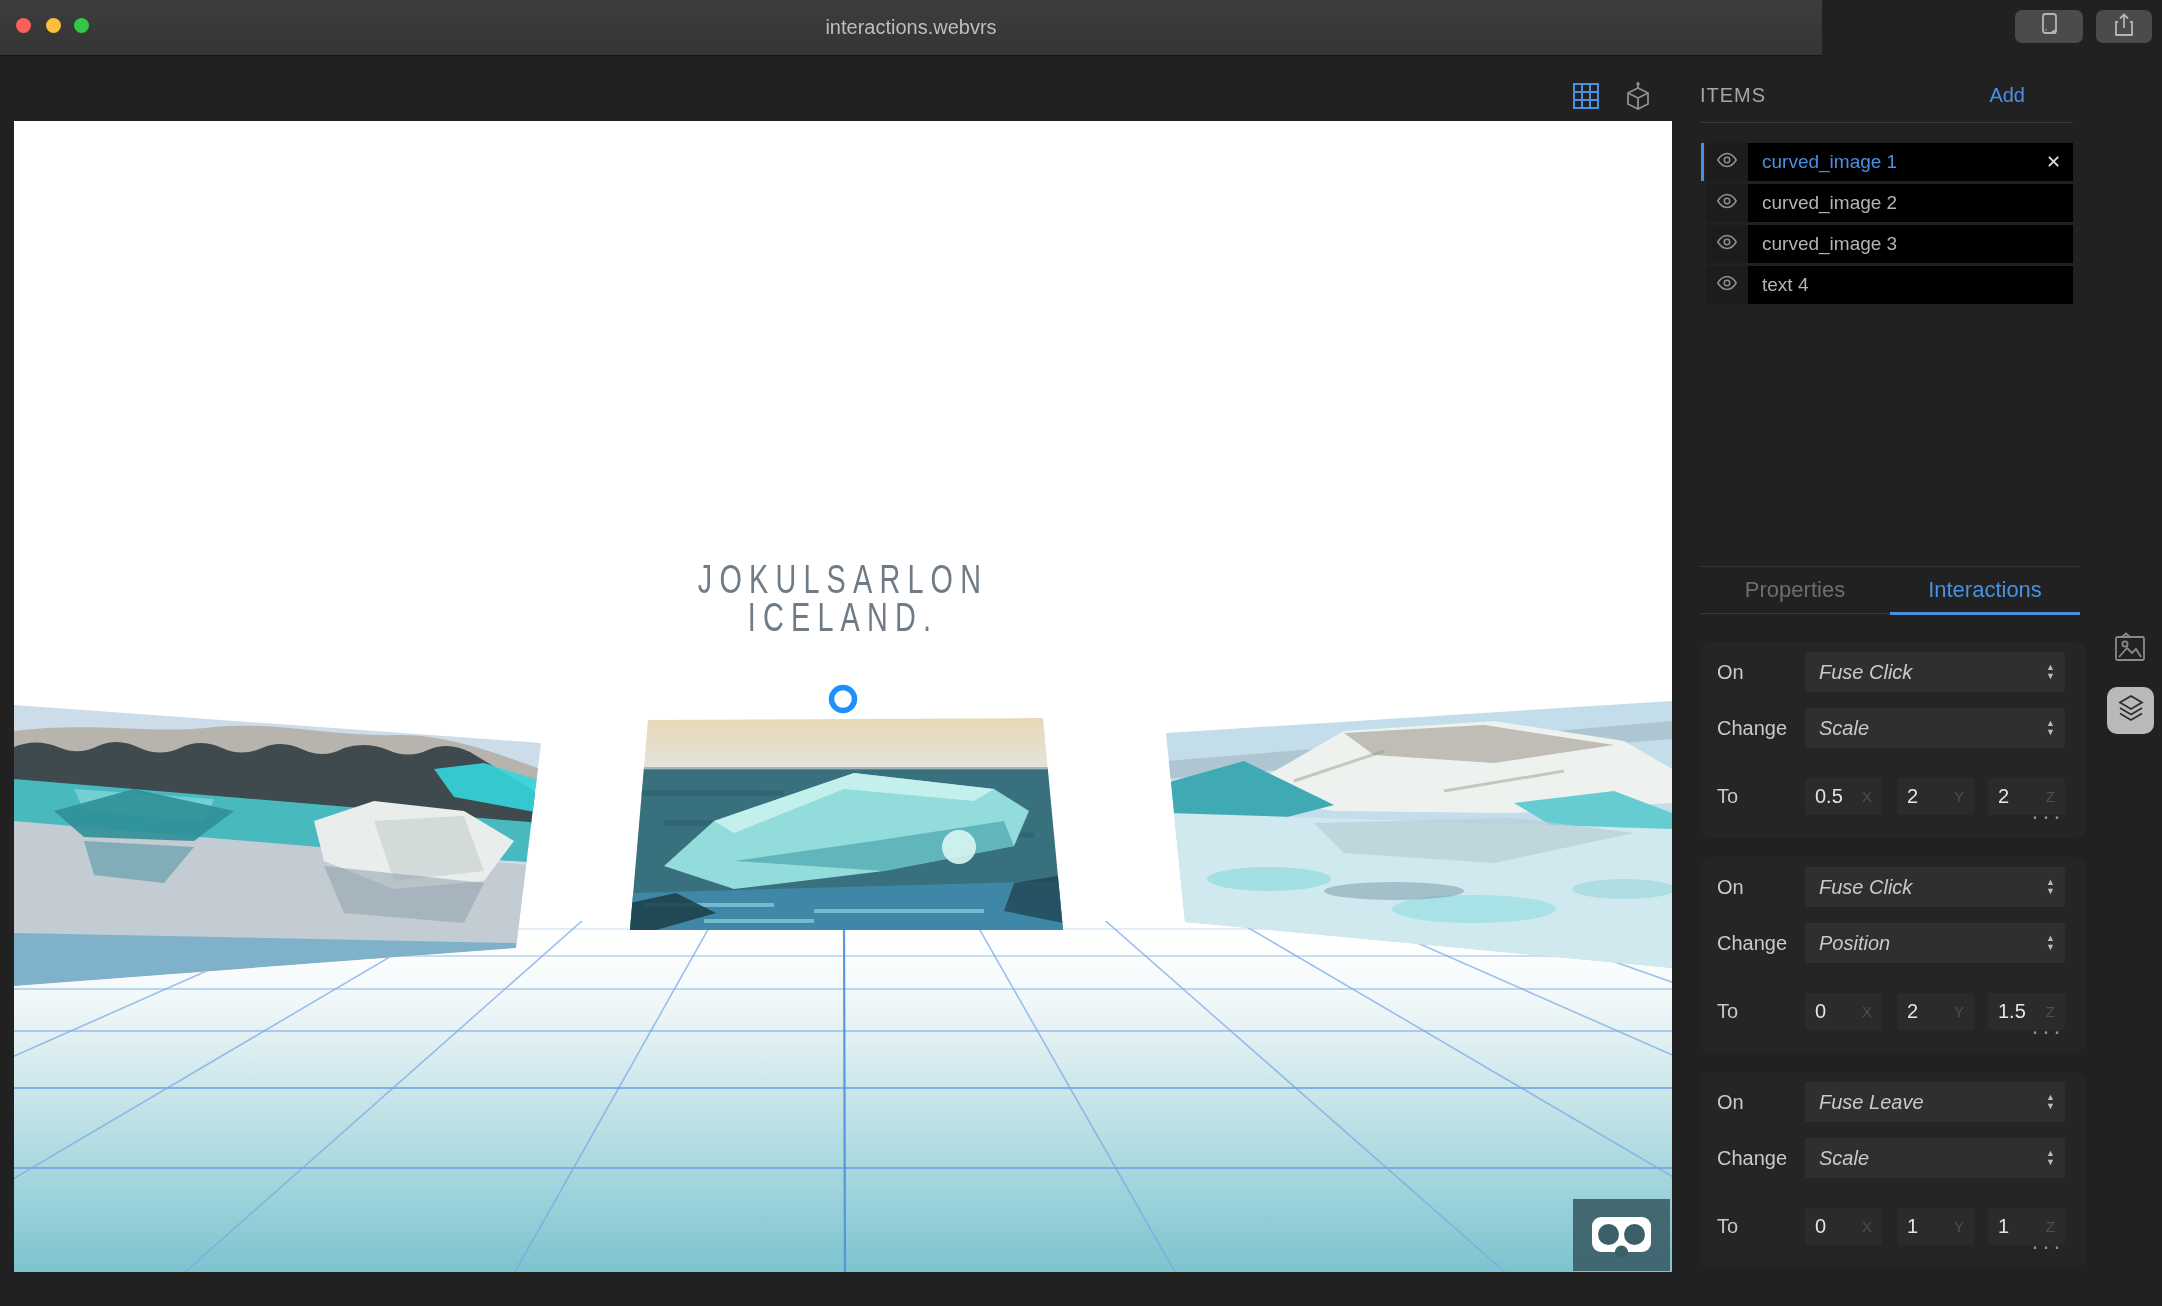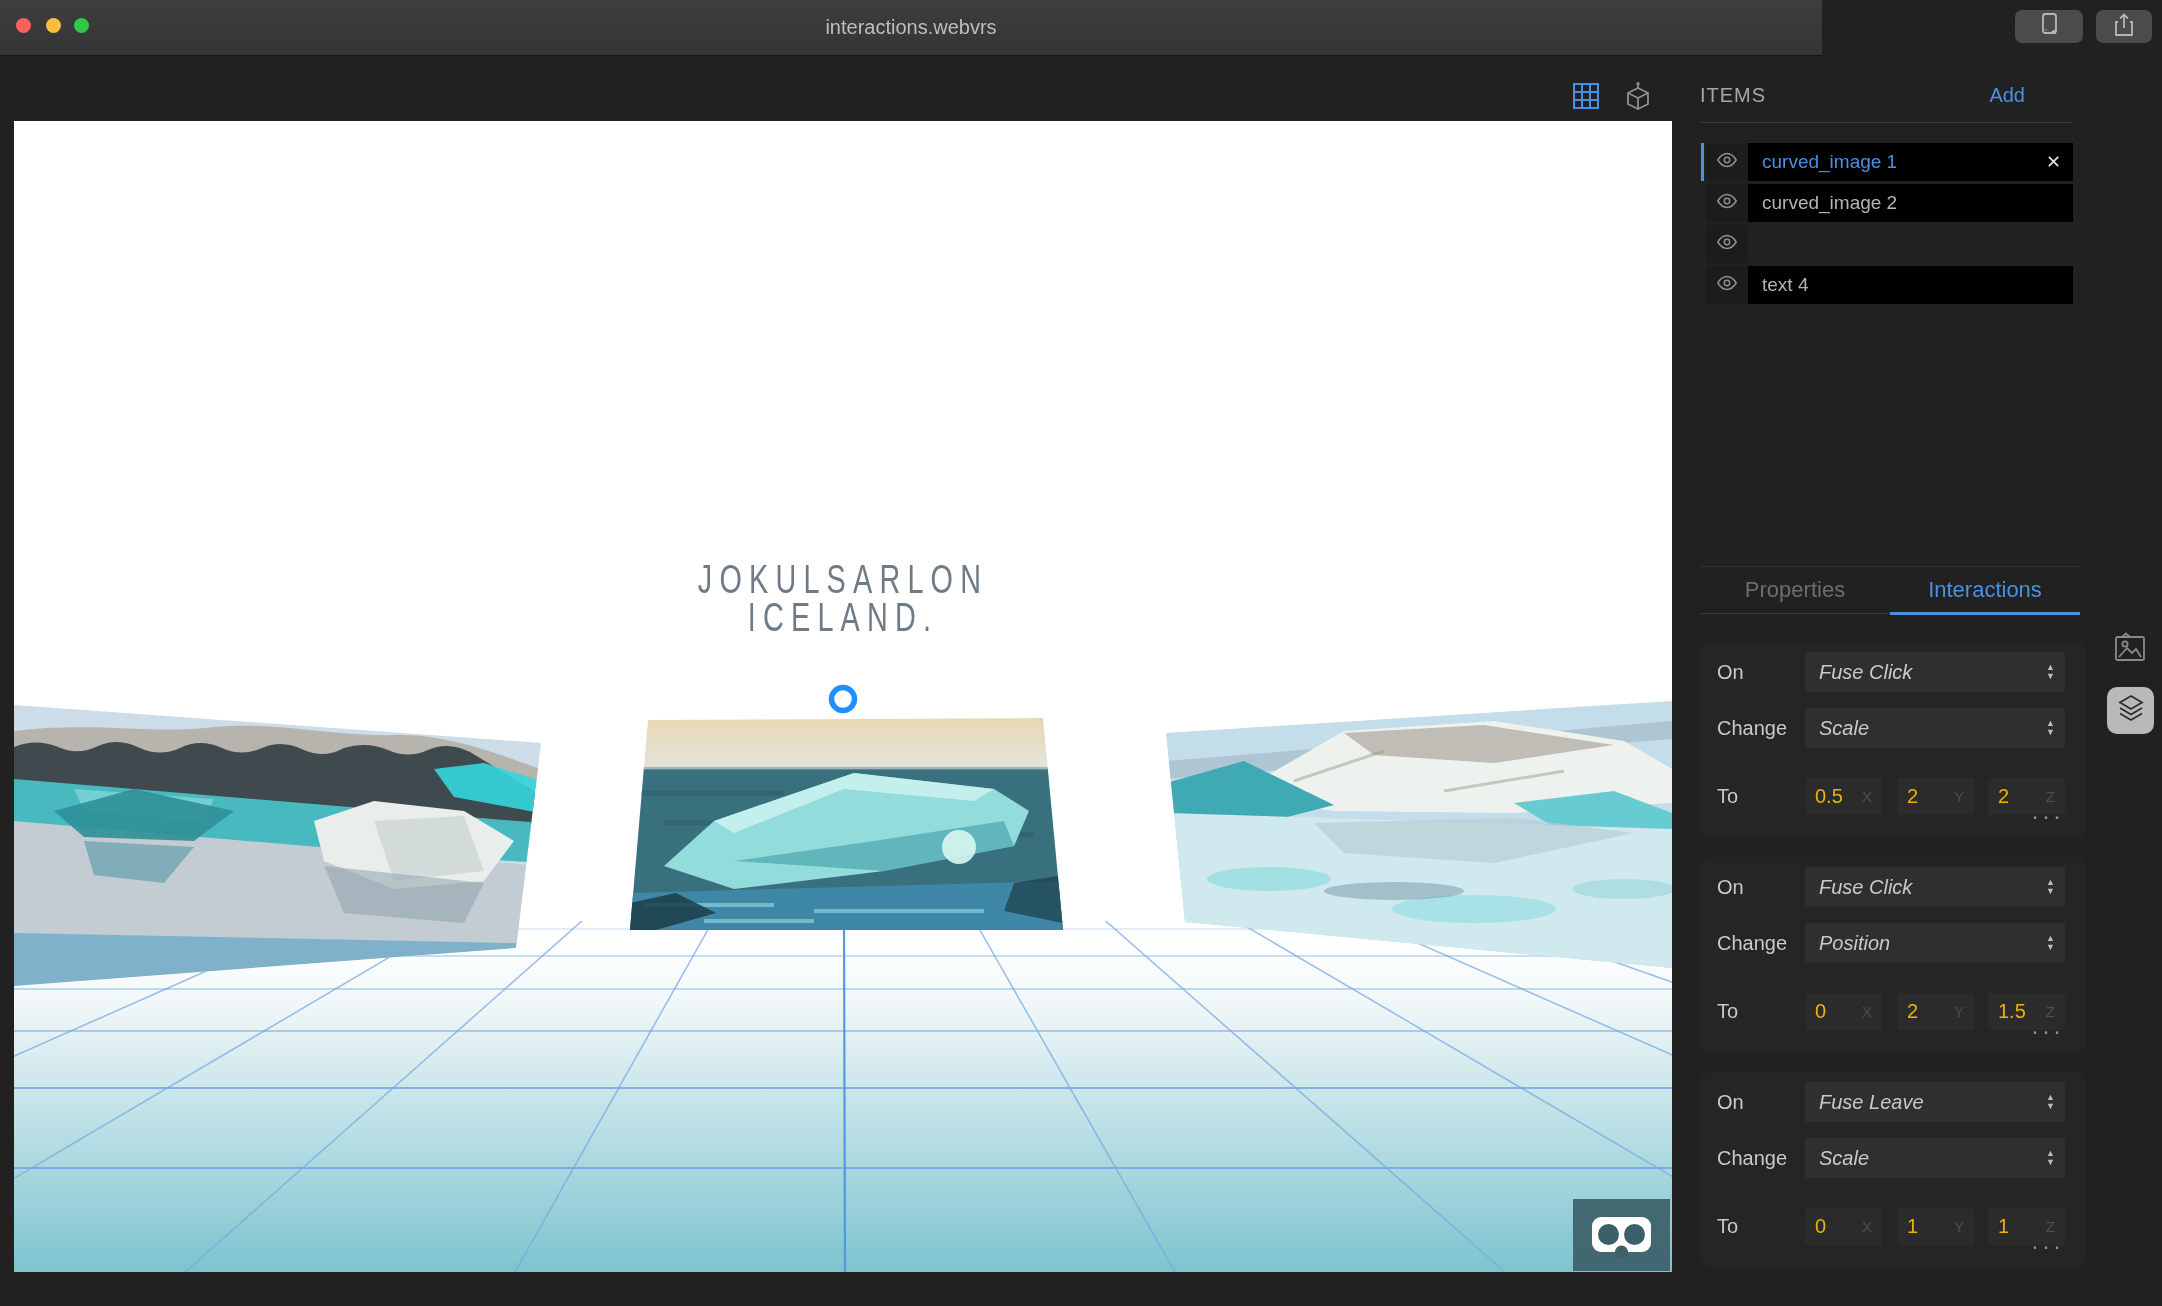--- a/index.html
+++ b/index.html
@@ -50,21 +50,21 @@
   .iblock{position:absolute;left:1700px;width:386px;height:196px;background:#252525;border-radius:10px;}
   .iblock-1{top:642px;} .iblock-2{top:857px;} .iblock-3{top:1072px;}
   .irow{position:absolute;left:0;width:100%;display:flex;align-items:center;}
   .irow-1{top:10px;height:40px;} .irow-2{top:66px;height:40px;} .irow-3{top:136px;height:37px;}
   .ilabel{position:absolute;left:17px;color:#c9c9c9;font-size:20px;}
   .dropdown{position:absolute;left:105px;width:260px;height:40px;background:#2f2f2f;border-radius:2px;
     display:flex;align-items:center;padding-left:14px;box-sizing:border-box;color:#c9c9c9;font-size:20px;cursor:pointer;font-style:italic;}
   .stepper{position:absolute;right:10px;top:0;bottom:0;display:flex;flex-direction:column;align-items:center;justify-content:center;color:#bcbcbc;font-size:9px;line-height:9px;}
   .vec-input{position:absolute;top:0;width:77px;height:37px;background:#2b2b2b;border-radius:2px;display:flex;align-items:center;padding:0 10px;box-sizing:border-box;cursor:text;}
   .vi-1{left:105px;} .vi-2{left:197px;} .vi-3{left:288px;}
-  .vec-val{color:#eab308;font-size:20px;flex:1;}
+  .vec-val{color:#e5e5e5;font-size:20px;flex:1;}
   .vec-axis{color:#4f4f4f;font-size:15px;}
   .more-dots{position:absolute;right:22px;bottom:8px;color:#8f8f8f;font-size:24px;letter-spacing:3px;cursor:pointer;}
 
   
   .strip-icon{position:absolute;display:flex;align-items:center;justify-content:center;cursor:pointer;}
   .icon-assets{left:2112px;top:632px;width:36px;height:36px;}
   .icon-layers{left:2107px;top:687px;width:47px;height:47px;background:#b9b9b9;border-radius:10px;}
 </style>
 </head>
 <body>
@@ -262,20 +262,23 @@
 
   <div class="item-row" style="top:225px">
     <div class="eye-cell">
       <span>
         <svg width="22" height="16" viewBox="0 0 24 16" fill="none" stroke="#8f8f8f" stroke-width="1.6">
           <path d="M2,8 C5,3 9,1 12,1 C15,1 19,3 22,8 C19,13 15,15 12,15 C9,15 5,13 2,8 Z"></path>
           <circle cx="12" cy="8" r="3"></circle>
         </svg>
       </span>
     </div>
+    <div class="label-cell">
+        <span>curved_image 3</span>
+      </div>
   </div>
 
   <div class="item-row" style="top:266px">
     <div class="eye-cell">
       <span>
         <svg width="22" height="16" viewBox="0 0 24 16" fill="none" stroke="#8f8f8f" stroke-width="1.6">
           <path d="M2,8 C5,3 9,1 12,1 C15,1 19,3 22,8 C19,13 15,15 12,15 C9,15 5,13 2,8 Z"></path>
           <circle cx="12" cy="8" r="3"></circle>
         </svg>
       </span>

